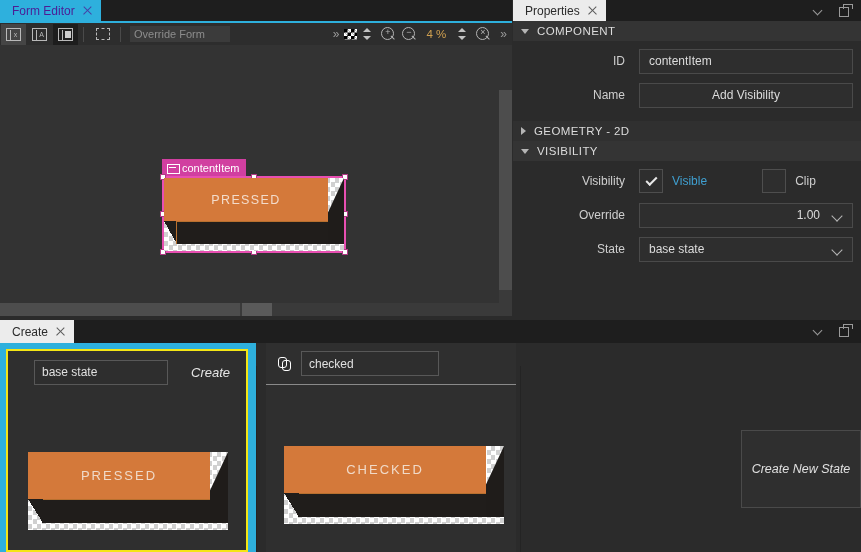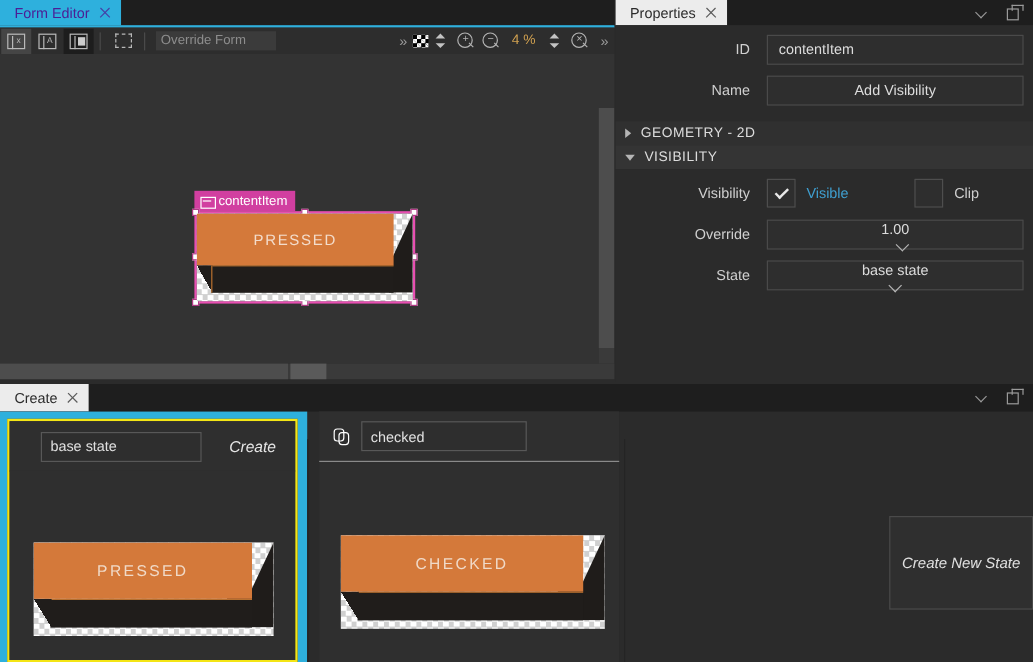--- a/index.html
+++ b/index.html
@@ -213,21 +213,21 @@
 
   .prop-body { padding: 6px 4px 6px 0; background: #2b2b2b; }
   .prow { display: flex; align-items: center; height: 28px; margin-bottom: 6px; }
   .plabel { width: 126px; text-align: right; padding-right: 14px; color: #cfcfcf; font-size: 12px; }
   .pfield {
     flex: 1; height: 25px; background: #2e2e2e; border: 1px solid #4a4a4a;
     display: flex; align-items: center; padding: 0 9px; color: #dcdcdc; font-size: 12px;
     margin-right: 4px;
   }
   .pfield.center { justify-content: center; }
-  .pfield.sel { justify-content: space-between; padding-right: 9px; flex-direction: column; }
+  .pfield.sel { justify-content: space-between; padding-right: 9px; }
   .dd-chev { width: 11px; height: 11px; position: relative; }
   .dd-chev::before {
     content: ""; position: absolute; left: 1px; top: 2px; width: 7px; height: 7px;
     border-right: 1.3px solid #b5b5b5; border-bottom: 1.3px solid #b5b5b5; transform: rotate(45deg);
   }
   .vis-row { display: flex; align-items: center; height: 28px; margin-bottom: 6px; }
   .cbox {
     width: 24px; height: 24px; background: #2e2e2e; border: 1px solid #4e4e4e;
     display: flex; align-items: center; justify-content: center; cursor: pointer;
   }
@@ -401,20 +401,24 @@
         <span class="xmark"></span>
       </div>
       <div class="tabbar-fill"></div>
     </div>
     <div class="wincontrols" style="right:0px;">
       <span class="wc wc-chevron"></span>
       <span class="wc wc-float"></span>
     </div>
 
     <div class="body">
+      <div class="section-hdr">
+        <span class="tri down"></span>
+        <span>COMPONENT</span>
+      </div>
       <div class="prop-body">
         <div class="prow">
           <div class="plabel">ID</div>
           <div class="pfield">
             <span>contentItem</span>
           </div>
         </div>
         <div class="prow">
           <div class="plabel">Name</div>
           <div class="pfield center">

